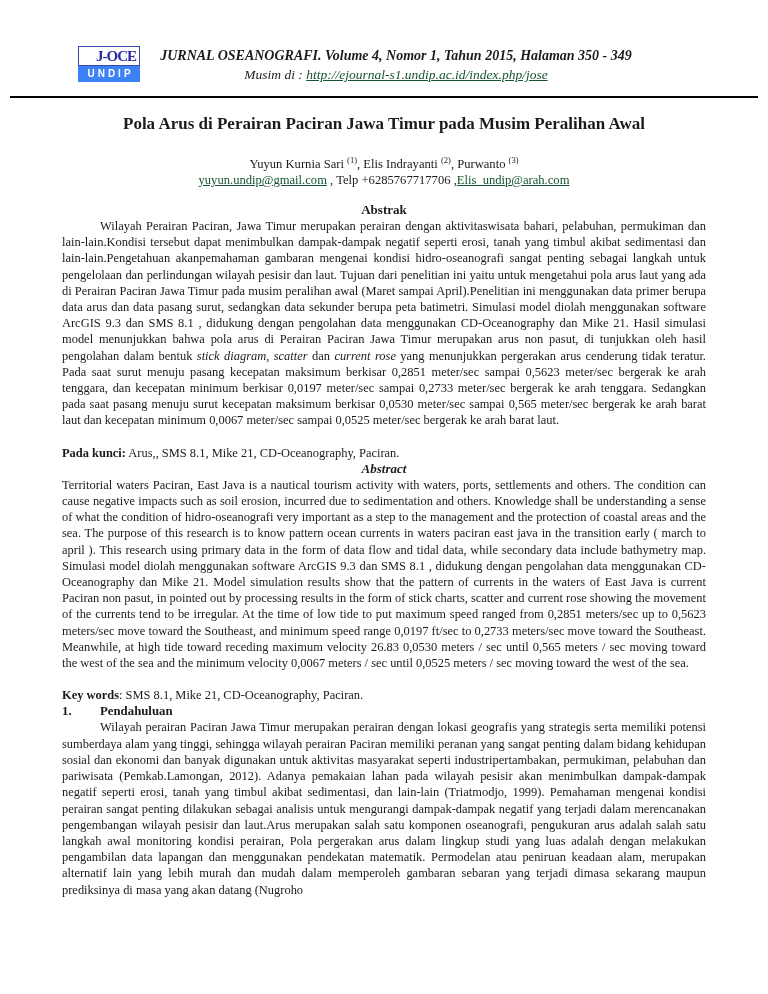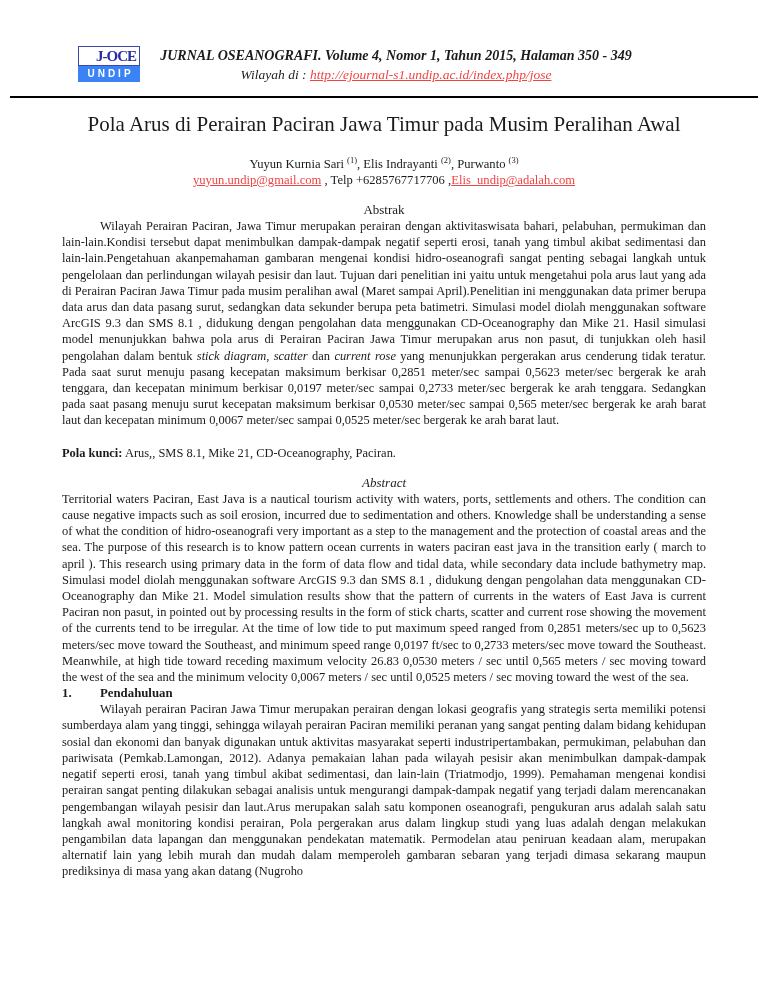--- a/index.html
+++ b/index.html
@@ -30,88 +30,89 @@
     display:block; background:#3b82f6; color:#ffffff;
     font-family:"Liberation Sans","DejaVu Sans",sans-serif;
     font-weight:bold; font-size:10px; letter-spacing:3px;
     padding:3px 0 3px 3px;
   }
   .header-text { text-align:center; padding-left:24px; }
   .journal-line {
     font-weight:bold; font-style:italic; font-size:14px; line-height:19px;
   }
   .online-line { font-style:italic; font-size:13.5px; line-height:19px; }
-  a.link { color:#ef4444; text-decoration:underline; cursor:pointer; }
+  a.link { color:#14532d; text-decoration:underline; cursor:pointer; }
 
   .divider {
     margin:12px 10px 0 10px;
     border:none; border-top:2px solid #000000; height:0;
   }
 
   
   .paper-title {
-    text-align:center; font-weight:normal; font-size:21px;
+    text-align:center; font-weight:bold; font-size:17px;
     margin-top:15px; line-height:22px;
   }
   .authors { text-align:center; font-size:12.6px; line-height:16px; margin-top:21px; }
   .authors sup { font-size:8.5px; vertical-align:super; line-height:0; }
 
   
   .section-heading {
-    text-align:center; font-weight:normal; font-size:13px;
+    text-align:center; font-weight:bold; font-size:13px;
     margin-top:14px; line-height:16px;
   }
   .section-heading.italic { font-style:italic; }
   .body-text {
     font-size:12.45px; line-height:16.2px;
     text-align:justify; text-justify:inter-word;
   }
   .indent-first { text-indent:38px; }
   .kata-line { font-size:12.45px; line-height:16.2px; margin-top:16px; }
   .kata-line b { font-weight:bold; }
-  .mt16 { margin-top:14px; }
+  .mt16 { margin-top:0; }
 
   
   .sec1-heading {
     font-weight:bold; font-size:12.8px; line-height:16px; 
   }
   .sec1-num { display:inline-block; width:38px; }
   .italic { font-style:italic; }
 </style>
 </head>
 <body>
 
 <div class="page">
 
   <div class="header">
     <div class="logo">
       <span class="logo-top">J-OCE</span>
       <span class="logo-bottom">UNDIP</span>
     </div>
     <div class="header-text">
       <div class="journal-line">JURNAL OSEANOGRAFI. Volume 4, Nomor 1, Tahun 2015, Halaman 350 - 349</div>
-      <div class="online-line"><span>Wilayah di : </span><a class="link">http://ejournal-s1.undip.ac.id/index.php/jose</a></div>
+      <div class="online-line"><span>Musim di : </span><a class="link">http://ejournal-s1.undip.ac.id/index.php/jose</a></div>
     </div>
   </div>
 
   <hr class="divider">
 
   <div class="content">
 
     <div class="paper-title">Pola Arus di Perairan Paciran Jawa Timur pada Musim Peralihan Awal</div>
 
     <div class="authors">
       <div><span>Yuyun Kurnia Sari </span><sup>(1)</sup><span>, Elis Indrayanti </span><sup>(2)</sup><span>, Purwanto </span><sup>(3)</sup></div>
-      <div><a class="link">yuyun.undip@gmail.com</a><span> , Telp +6285767717706 ,</span><a class="link">Elis_undip@adalah.com</a></div>
+      <div><a class="link">yuyun.undip@gmail.com</a><span> , Telp +6285767717706 ,</span><a class="link">Elis_undip@arah.com</a></div>
     </div>
 
     <div class="section-heading">Abstrak</div>
     <p class="body-text indent-first"><span>Wilayah Perairan Paciran, Jawa Timur merupakan perairan dengan aktivitaswisata bahari, pelabuhan, permukiman dan lain-lain.Kondisi tersebut dapat menimbulkan dampak-dampak negatif seperti erosi, tanah yang timbul akibat sedimentasi dan lain-lain.Pengetahuan akanpemahaman gambaran mengenai kondisi hidro-oseanografi sangat penting sebagai langkah untuk pengelolaan dan perlindungan wilayah pesisir dan laut. Tujuan dari penelitian ini yaitu untuk mengetahui pola arus laut yang ada di Perairan Paciran Jawa Timur pada musim peralihan awal (Maret sampai April).Penelitian ini menggunakan data primer berupa data arus dan data pasang surut, sedangkan data sekunder berupa peta batimetri. Simulasi model diolah menggunakan software ArcGIS 9.3 dan SMS 8.1 , didukung dengan pengolahan data menggunakan CD-Oceanography dan Mike 21. Hasil simulasi model menunjukkan bahwa pola arus di Perairan Paciran Jawa Timur merupakan arus non pasut, di tunjukkan oleh hasil pengolahan dalam bentuk </span><span class="italic">stick diagram, scatter</span><span> dan </span><span class="italic">current rose</span><span> yang menunjukkan pergerakan arus cenderung tidak teratur. Pada saat surut menuju pasang kecepatan maksimum berkisar 0,2851 meter/sec sampai 0,5623 meter/sec bergerak ke arah tenggara, dan kecepatan minimum berkisar 0,0197 meter/sec sampai 0,2733 meter/sec bergerak ke arah tenggara. Sedangkan pada saat pasang menuju surut kecepatan maksimum berkisar 0,0530 meter/sec  sampai 0,565 meter/sec bergerak ke arah barat laut dan kecepatan minimum 0,0067 meter/sec sampai 0,0525 meter/sec bergerak ke arah barat laut.</span></p>
-    <div class="kata-line"><b>Pola kunci:</b><span> Arus,, SMS 8.1, Mike 21, CD-Oceanography, Paciran.</span></div>
+    <div class="kata-line"><b>Pada kunci:</b><span> Arus,, SMS 8.1, Mike 21, CD-Oceanography, Paciran.</span></div>
 
     <div class="section-heading italic mt16">Abstract</div>
     <p class="body-text">Territorial waters Paciran, East Java is a nautical tourism activity with waters, ports, settlements and others. The condition can cause negative impacts such as soil erosion, incurred due to sedimentation and others. Knowledge shall be understanding a sense of what the condition of hidro-oseanografi very important as a step to the management and the protection of coastal areas and the sea. The purpose of this research is to know pattern ocean currents in waters paciran east java in the transition early ( march to april ). This research using primary data in the form of data flow and tidal data, while secondary data include bathymetry map. Simulasi model diolah menggunakan software ArcGIS 9.3 dan SMS 8.1 , didukung dengan pengolahan data menggunakan CD-Oceanography dan Mike 21. Model simulation results show that the pattern of currents in the waters of East Java is current Paciran non pasut, in pointed out by processing results in the form of stick charts, scatter and current rose showing the movement of the currents tend to be irregular. At the time of low tide to put maximum speed ranged from 0,2851 meters/sec up to 0,5623 meters/sec move toward the Southeast, and minimum speed range 0,0197 ft/sec to 0,2733 meters/sec move toward the Southeast. Meanwhile, at high tide toward receding maximum velocity 26.83 0,0530 meters / sec until 0,565 meters / sec moving toward the west of the sea and the minimum velocity 0,0067 meters / sec until 0,0525 meters / sec moving toward the west of the sea.</p>
+    <div class="kata-line"><b>Key words</b><span>: SMS 8.1, Mike 21, CD-Oceanography, Paciran.</span></div>
 
     <div class="sec1-heading"><span class="sec1-num">1.</span><span>Pendahuluan</span></div>
     <p class="body-text indent-first">Wilayah perairan Paciran Jawa Timur merupakan perairan dengan lokasi geografis yang strategis serta memiliki potensi sumberdaya alam yang tinggi, sehingga wilayah perairan Paciran memiliki peranan yang sangat penting dalam bidang kehidupan sosial dan ekonomi dan banyak digunakan untuk aktivitas masyarakat seperti industripertambakan, permukiman, pelabuhan dan pariwisata (Pemkab.Lamongan, 2012). Adanya pemakaian lahan pada wilayah pesisir akan menimbulkan dampak-dampak negatif seperti erosi, tanah yang timbul akibat sedimentasi, dan lain-lain (Triatmodjo, 1999). Pemahaman mengenai kondisi perairan sangat penting dilakukan sebagai analisis untuk mengurangi dampak-dampak negatif yang terjadi dalam merencanakan pengembangan wilayah pesisir dan laut.Arus merupakan salah satu komponen oseanografi, pengukuran arus adalah salah satu langkah awal monitoring kondisi perairan, Pola pergerakan arus dalam lingkup studi yang luas adalah dengan melakukan pengambilan data lapangan dan menggunakan pendekatan matematik. Permodelan atau peniruan keadaan alam, merupakan alternatif lain yang lebih murah dan mudah dalam memperoleh gambaran sebaran yang terjadi dimasa sekarang maupun prediksinya di masa yang akan datang (Nugroho</p>
 
   </div>
 </div>
 
 </body></html>

